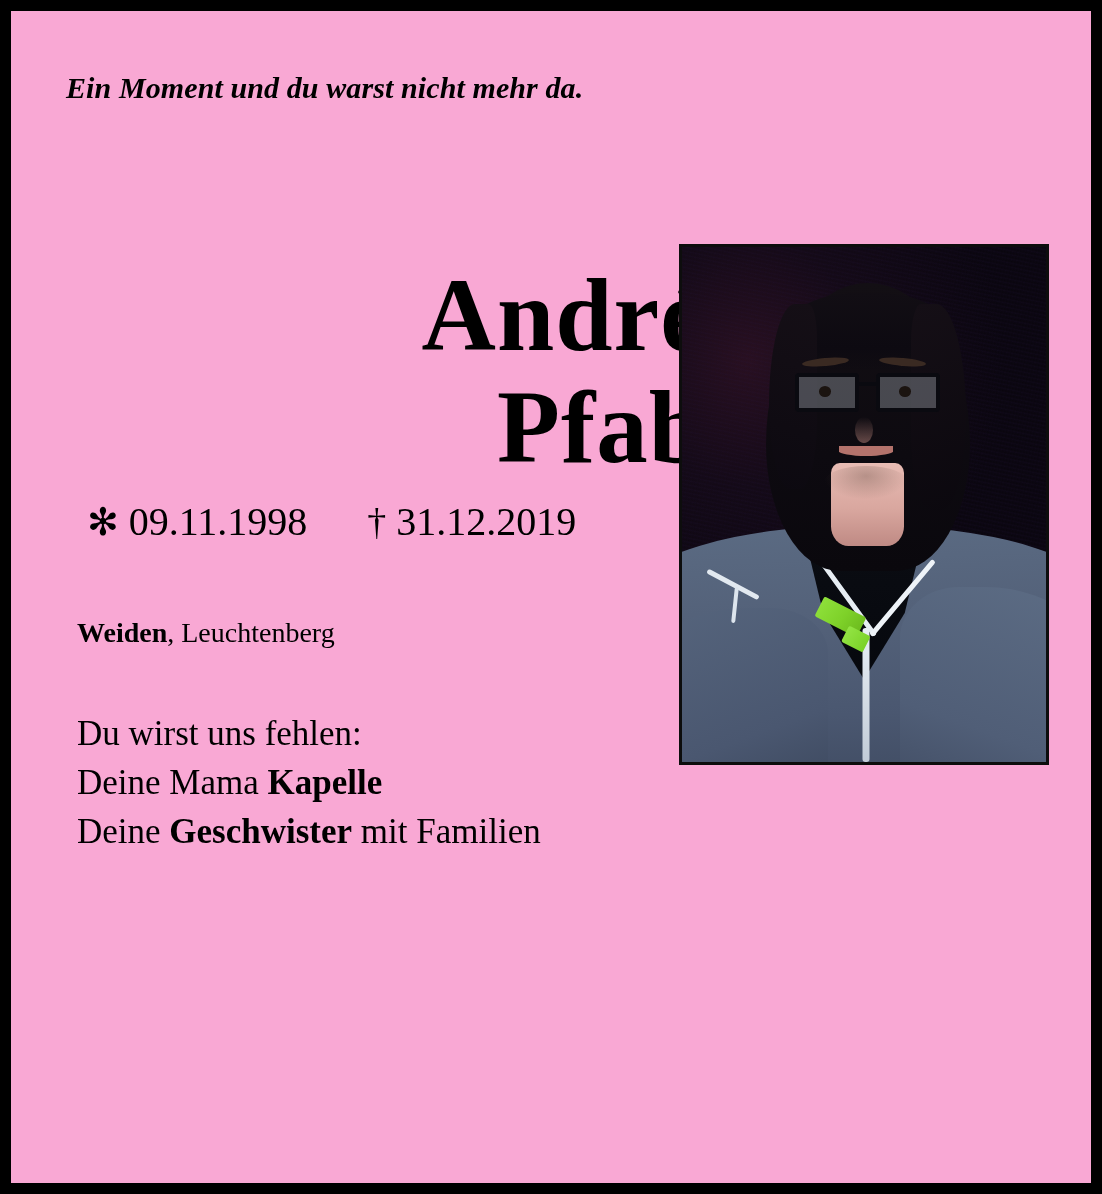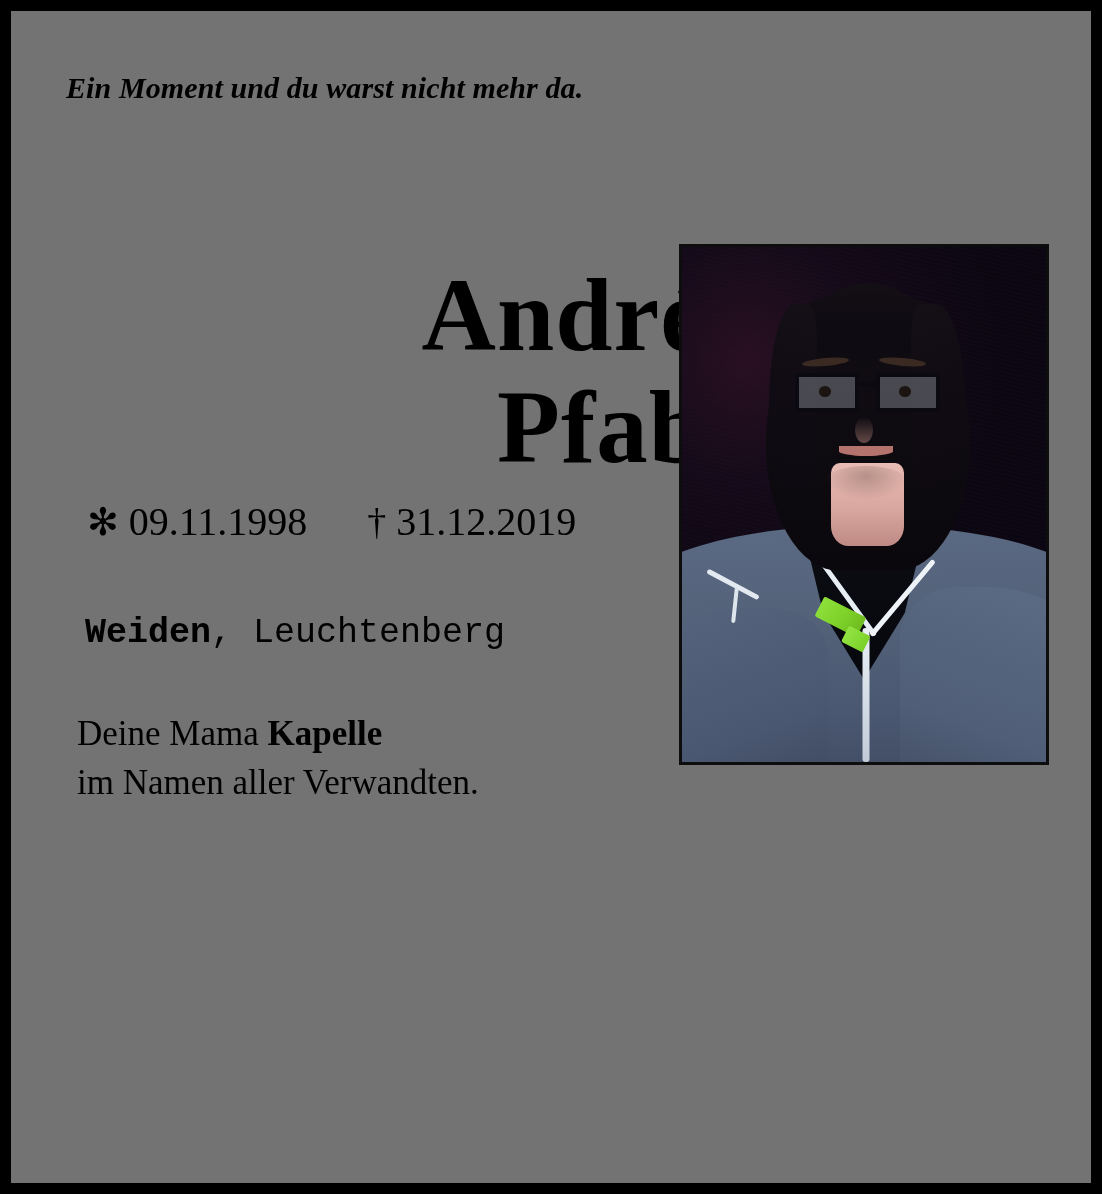--- a/index.html
+++ b/index.html
@@ -22,21 +22,21 @@
     background: #ffffff;
     border: 11px solid #000000;
   }
 
   .sheet {
     position: absolute;
     left: 0;
     top: 0;
     width: 1080px;
     height: 1172px;
-    background: #737373;
+    background: #f9a8d4;
   }
 
   
   .poem {
     position: absolute;
     left: 55px;
     top: 57px;
     width: 740px;
   }
   .poem-line {
@@ -84,27 +84,26 @@
     font-size: 38px;
   }
   .dates .gap {
     display: inline-block;
     width: 40px;
   }
 
   
   .places {
     position: absolute;
-    left: 74px;
+    left: 66px;
     top: 600px;
-    font-size: 35px;
+    font-size: 28px;
     line-height: 44px;
     color: #000000;
     white-space: nowrap;
-    font-family: Liberation Mono, monospace;
   }
   .places b { font-weight: bold; }
 
   
   .family {
     position: absolute;
     left: 66px;
     top: 698px;
     width: 620px;
   }
@@ -438,24 +437,27 @@
       <span class="gap"></span>
       <span class="sym">†</span>
       <span>31.12.2019</span>
     </div>
 
     <div class="places">
       <b>Weiden</b><span>, </span><span>Leuchtenberg</span>
     </div>
 
     <div class="family">
+      <div class="family-line">Du wirst uns fehlen:</div>
       <div class="family-line">
         <span>Deine Mama </span><b>Kapelle</b><span></span>
       </div>
-      <div class="family-line">im Namen aller Verwandten.</div>
+      <div class="family-line">
+        <span>Deine </span><b>Geschwister</b><span> mit Familien</span>
+      </div>
     </div>
 
 
     <div class="photo-frame">
       <div class="photo-inner">
         <div class="bg-dark"></div>
         <div class="bg-noise"></div>
 
         <div class="torso"></div>
         <div class="shoulder-l"></div>

